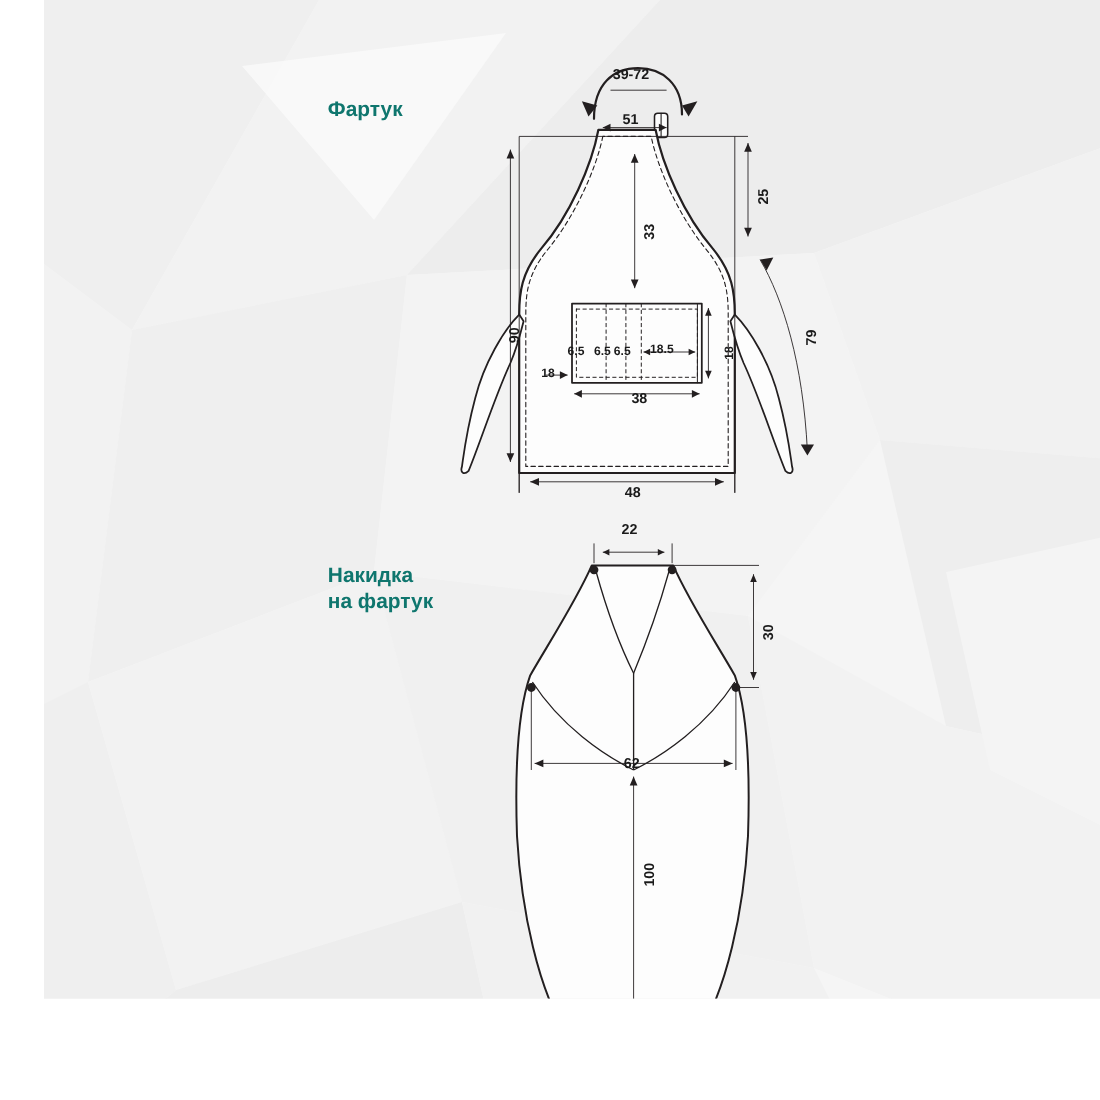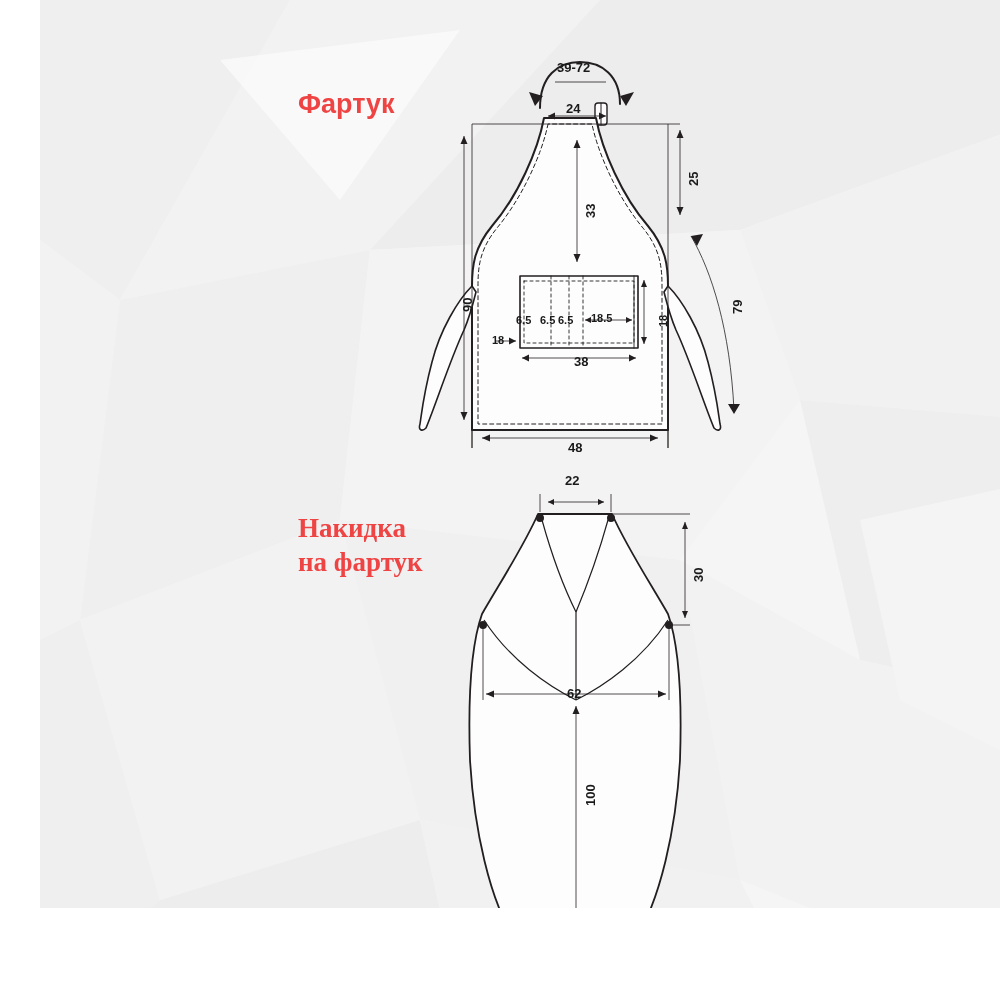--- a/index.html
+++ b/index.html
@@ -18,27 +18,27 @@
   }
   
   .bg-facets {
     position: absolute;
     inset: 0;
     pointer-events: none;
   }
   .label {
     position: absolute;
     font-weight: bold;
-    color: #ef4444;
-    font-size: 27px;
+    color: #0f766e;
+    font-size: 19px;
     line-height: 1.25;
     white-space: pre-line;
   }
   #label-apron { left: 258px; top: 88px; }
-  #label-cape  { left: 258px; top: 512px; font-family: Liberation Serif, serif; }
+  #label-cape  { left: 258px; top: 512px; }
 
   .dim {
     position: absolute;
     font-size: 13px;
     font-weight: bold;
     color: #1a1a1a;
     white-space: nowrap;
   }
   .dim.vert {
     transform: rotate(-90deg);
@@ -174,21 +174,21 @@
 
       <polygon points="495,106 489,92 503,96"></polygon>
       <polygon points="586,106 580,96 594,92"></polygon>
 
       <polygon points="651,236 657,246 663,234"></polygon>
       <polygon points="694,414 688,404 700,404"></polygon>
     </g>
   </svg>
 
   <div class="dim" id="d-39-72" style="left:517px; top:60px;">39-72</div>
-  <div class="dim" id="d-28" style="left:526px; top:101px;">24</div>
+  <div class="dim" id="d-28" style="left:526px; top:101px;">51</div>
   <div class="dim vert" id="d-33" style="left:543px; top:218px;">33</div>
   <div class="dim vert" id="d-25" style="left:646px; top:186px;">25</div>
   <div class="dim vert" id="d-79" style="left:690px; top:314px;">79</div>
   <div class="dim vert" id="d-90" style="left:420px; top:312px;">90</div>
   <div class="dim small" id="d-65a" style="left:476px; top:314px;">6.5</div>
   <div class="dim small" id="d-65b" style="left:500px; top:314px;">6.5</div>
   <div class="dim small" id="d-65c" style="left:518px; top:314px;">6.5</div>
   <div class="dim small" id="d-185" style="left:551px; top:312px;text-align:right;">18.5</div>
   <div class="dim vert small" id="d-18r" style="left:617px; top:327px;">18</div>
   <div class="dim small" id="d-18l" style="left:452px; top:334px;">18</div>

